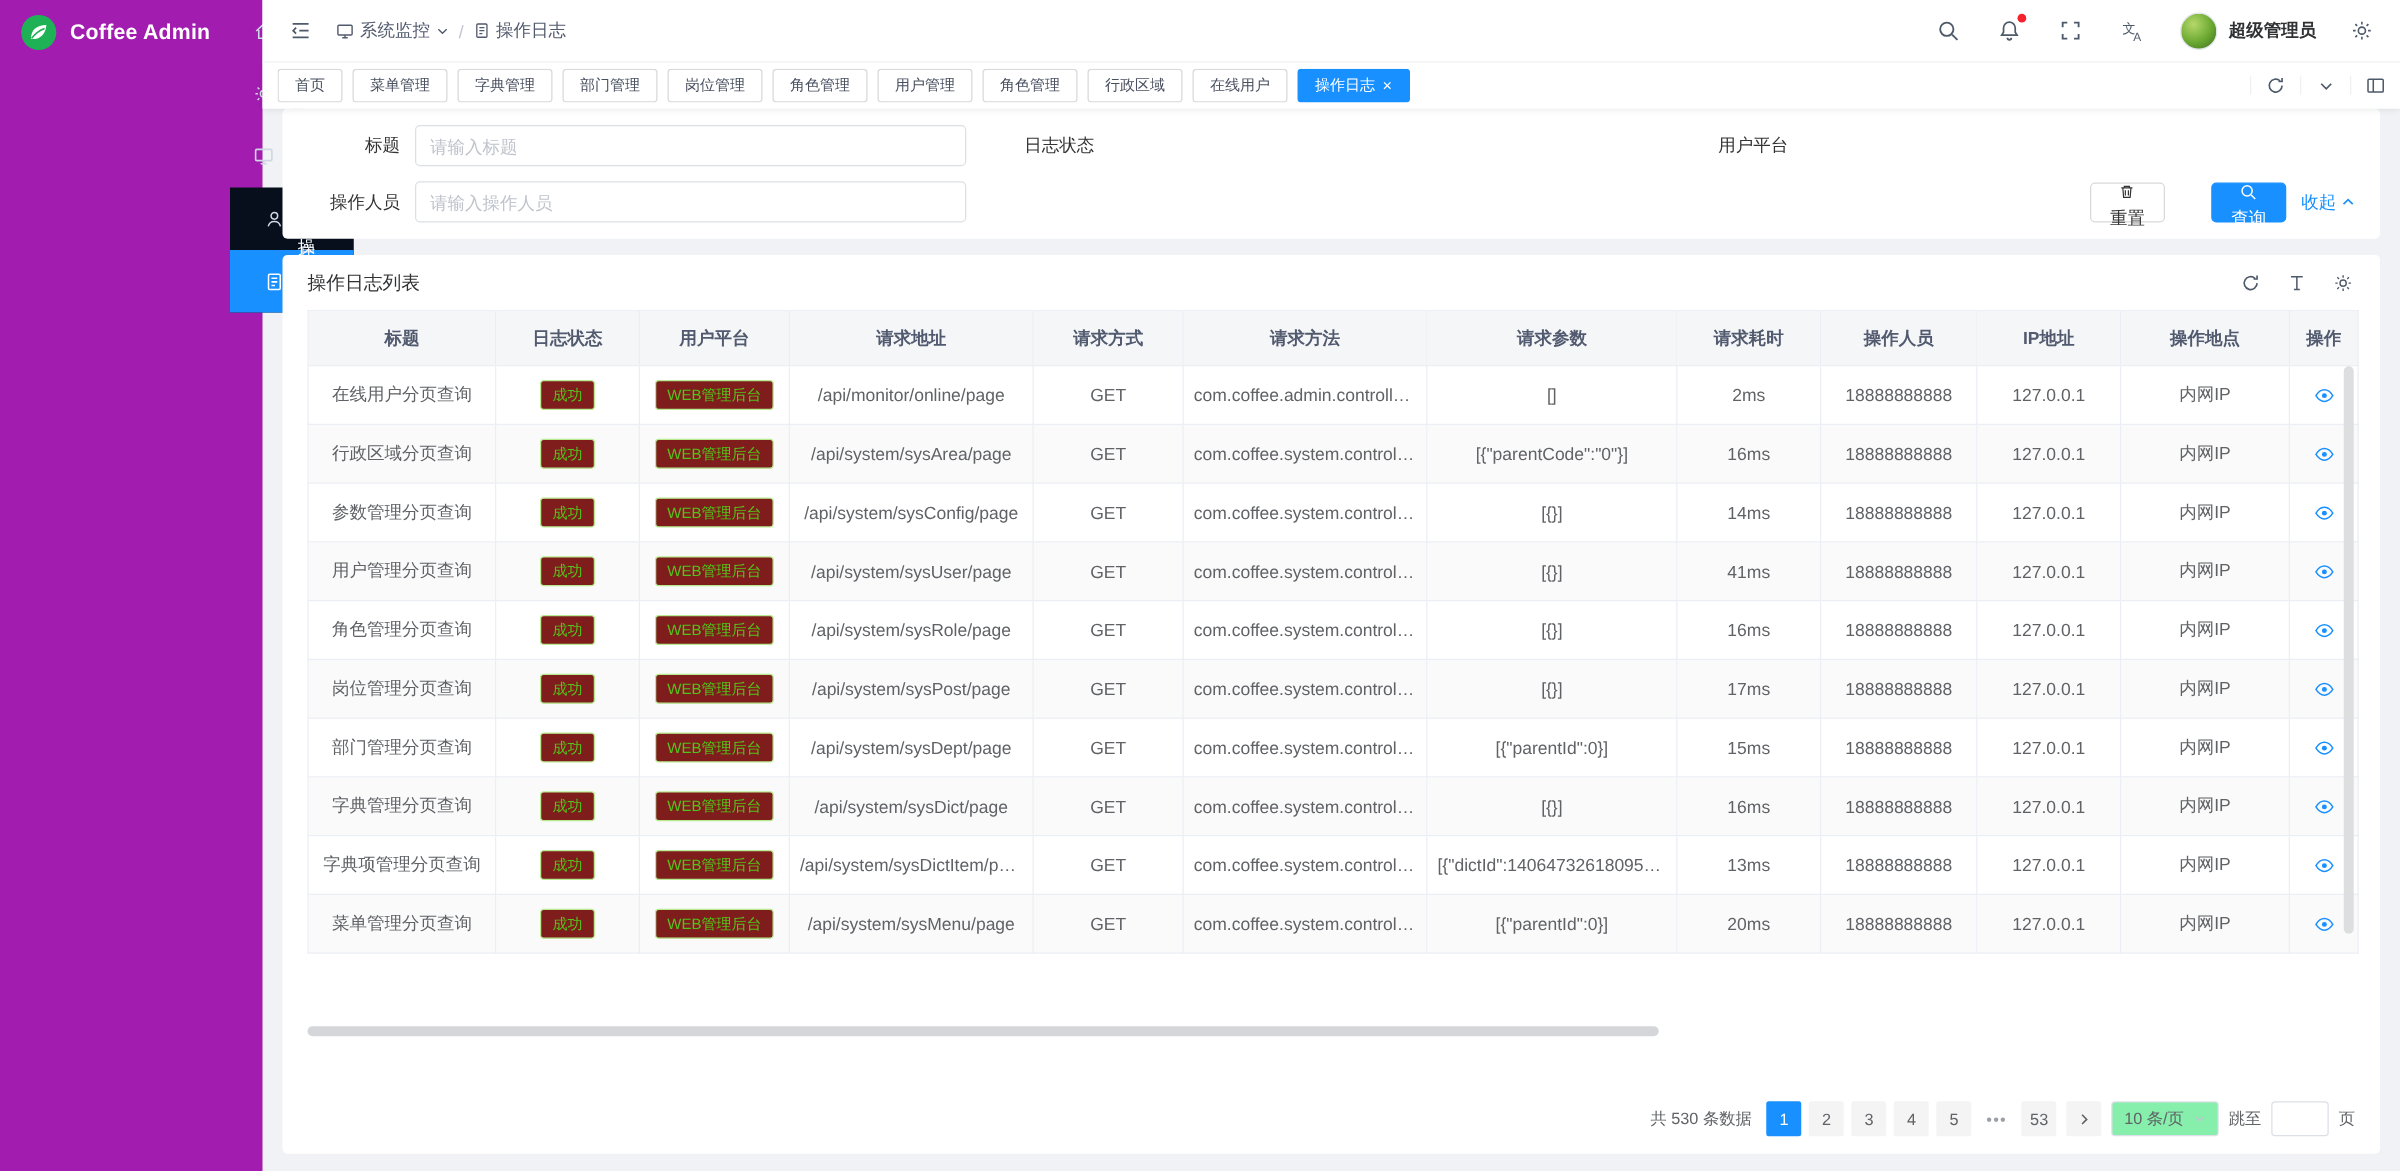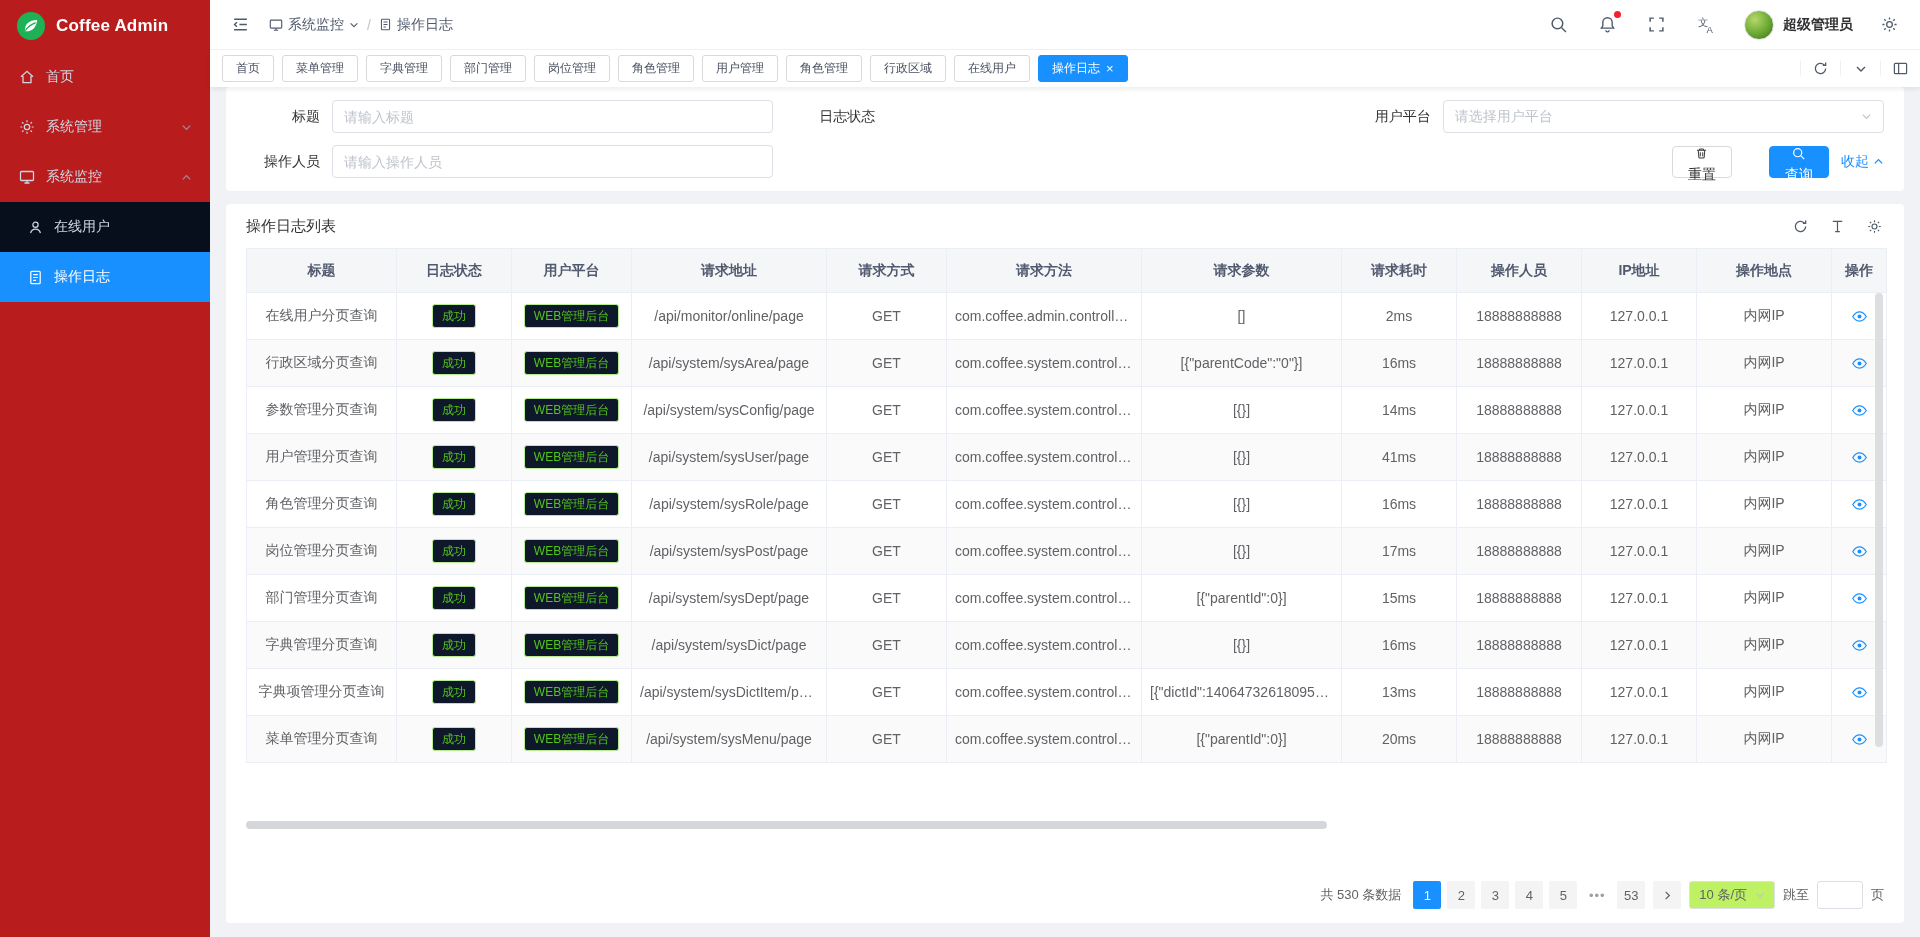--- a/index.html
+++ b/index.html
@@ -5,21 +5,21 @@
   * { box-sizing: border-box; margin: 0; padding: 0; }
   html,body { width:1920px; height:937px; overflow:hidden; }
   body { font-family:"Liberation Sans","DejaVu Sans",sans-serif; font-size:14px; color:#333; background:#f0f2f5; }
   svg { display:block; }
   button { font-family:inherit; cursor:pointer; }
   input { font-family:inherit; }
 
   .app { display:flex; width:100%; height:100%; }
 
   
-  .sidebar { width:210px; flex:none; background:#b91c1c; color:#d5dbe6; display:flex; flex-direction:column; }
+  .sidebar { width:210px; flex:none; background:#a21caf; color:#d5dbe6; display:flex; flex-direction:row; }
   .logo { height:52px; display:flex; align-items:center; gap:10px; padding:0 16px; flex:none; }
   .logo-text { color:#fff; font-weight:bold; font-size:17px; letter-spacing:.2px; }
   .menu-item { height:50px; display:flex; align-items:center; gap:10px; padding:0 18px; font-size:14px; color:#cfd6e4; cursor:pointer; }
   .menu-item .mi { width:18px; flex:none; display:flex; justify-content:center; }
   .menu-item .chev { margin-left:auto; color:#8a93a6; }
   .submenu { background:#070e1c; }
   .submenu .menu-item { padding-left:26px; }
   .menu-item.active { background:#1890ff; color:#fff; }
   .menu-item.active .mi { color:#fff; }
 
@@ -73,37 +73,37 @@
   .card-title { font-size:15px; color:#303133; }
   .card-tools { margin-left:auto; display:flex; align-items:center; gap:18px; color:#4e5969; }
   .tool-btn { background:none; border:none; color:#4e5969; display:flex; padding:2px; }
 
   .table-wrap { padding:0 20px; position:relative; flex:none; }
   table { width:100%; border-collapse:collapse; table-layout:fixed; }
   th, td { border:1px solid #ebeef5; text-align:center; padding:0 8px; white-space:nowrap; overflow:hidden; text-overflow:ellipsis; }
   th { background:#f5f6f8; color:#515a6e; font-weight:600; font-size:14px; height:44px; }
   td { color:#606266; font-size:14px; height:47px; }
   tbody tr:nth-child(even) { background:#fafafa; }
-  .tag { display:inline-block; padding:2px 9px; font-size:12px; line-height:18px; border-radius:3px; color:#52c41a; background:#0f172a; border:1px solid #b7eb8f; }
+  .tag { display:inline-block; padding:2px 9px; font-size:12px; line-height:18px; border-radius:3px; color:#52c41a; background:#7f1d1d; border:1px solid #b7eb8f; }
   .eye-btn { background:none; border:none; color:#1890ff; display:inline-flex; vertical-align:middle; padding:2px; }
   .vscroll { position:absolute; top:45px; right:21px; width:8px; bottom:2px; }
   .vthumb { width:8px; height:97%; border-radius:4px; background:#dcdee0; }
 
   .hscroll { margin:58px 20px 0; height:8px; position:relative; flex:none; }
   .hthumb { position:absolute; left:0; top:0; height:8px; width:66%; border-radius:4px; background:#d4d6d9; }
 
   
   .pager { margin-top:auto; display:flex; align-items:center; justify-content:flex-end; gap:8px; padding:16px 20px 14px; font-size:13px; color:#606266; flex:none; }
   .total { margin-right:4px; }
   .pages { display:flex; align-items:center; gap:6px; }
   .page-btn { min-width:28px; height:28px; border:none; border-radius:2px; background:#f4f4f5; color:#606266; font-size:13px; }
   .page-btn.active { background:#1890ff; color:#fff; }
   .page-btn.ellipsis { background:transparent; letter-spacing:1px; color:#9aa0a6; }
   .next-btn { min-width:28px; height:28px; border:none; border-radius:2px; background:#f4f4f5; color:#606266; display:inline-flex; align-items:center; justify-content:center; }
-  .size-select { height:28px; border:1px solid #dcdfe6; border-radius:3px; background:#bef264; padding:0 9px; display:flex; align-items:center; gap:8px; color:#606266; font-size:13px; cursor:pointer; }
+  .size-select { height:28px; border:1px solid #dcdfe6; border-radius:3px; background:#86efac; padding:0 9px; display:flex; align-items:center; gap:8px; color:#606266; font-size:13px; cursor:pointer; }
   .size-select .chev { color:#c0c4cc; }
   .jump-input { width:46px; height:28px; border:1px solid #dcdfe6; border-radius:3px; text-align:center; outline:none; font-size:13px; color:#606266; }
 </style>
 </head>
 <body>
 
 <div class="app">
 
   <aside class="sidebar">
     <div class="logo">
@@ -313,28 +313,20 @@
             <label>标题</label>
             <span class="control">
               <input placeholder="请输入标题" style="">
             </span>
           </div>
           <div class="field">
             <label>日志状态</label>
           </div>
           <div class="field">
             <label>用户平台</label>
-            <span class="control">
-              <span class="select-placeholder">请选择用户平台</span>
-              <span class="chev">
-                <svg width="11" height="11" viewBox="0 0 12 12">
-                    <path d="M2 4l4 4 4-4" fill="none" stroke="currentColor" stroke-width="1.3"></path>
-                  </svg>
-              </span>
-            </span>
           </div>
           <div class="field">
             <label>操作人员</label>
             <span class="control">
               <input placeholder="请输入操作人员" style="">
             </span>
           </div>
           <div class="actions">
             <button class="btn">
               <span>

